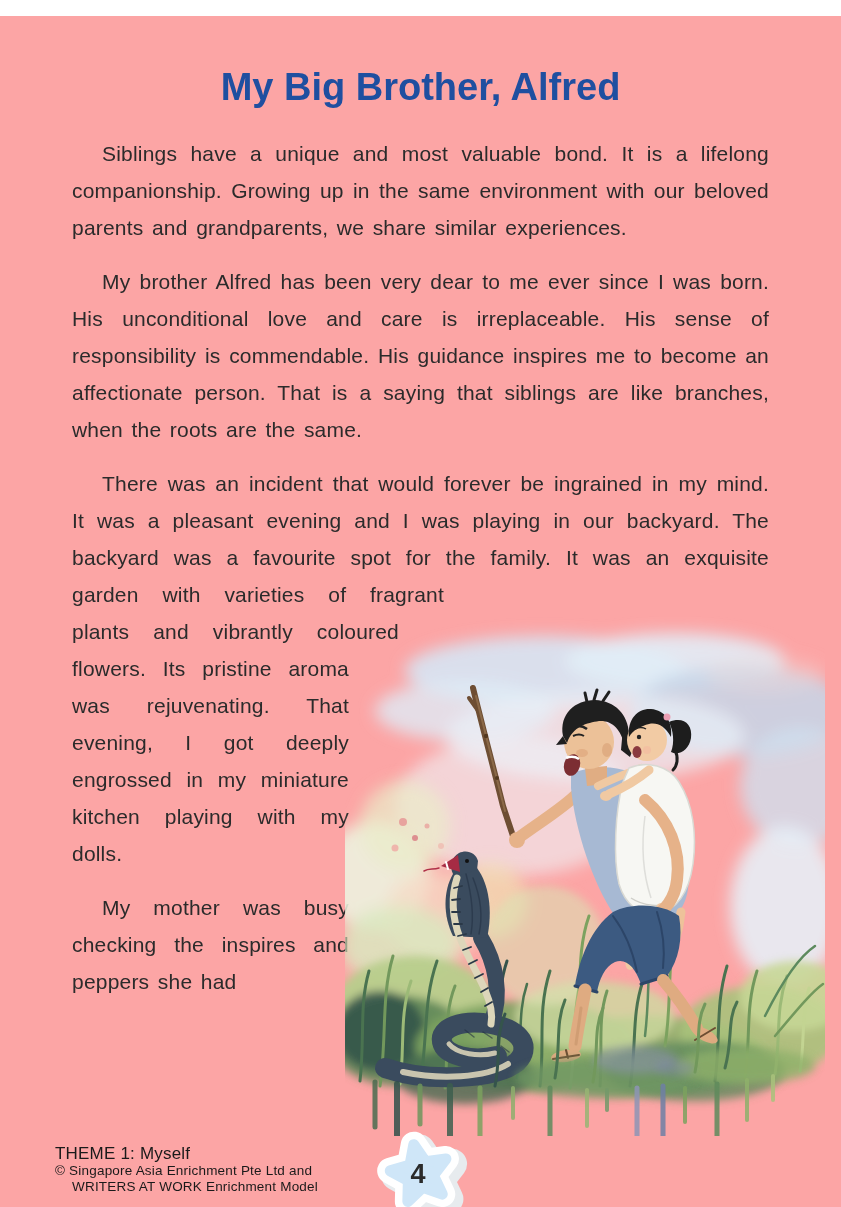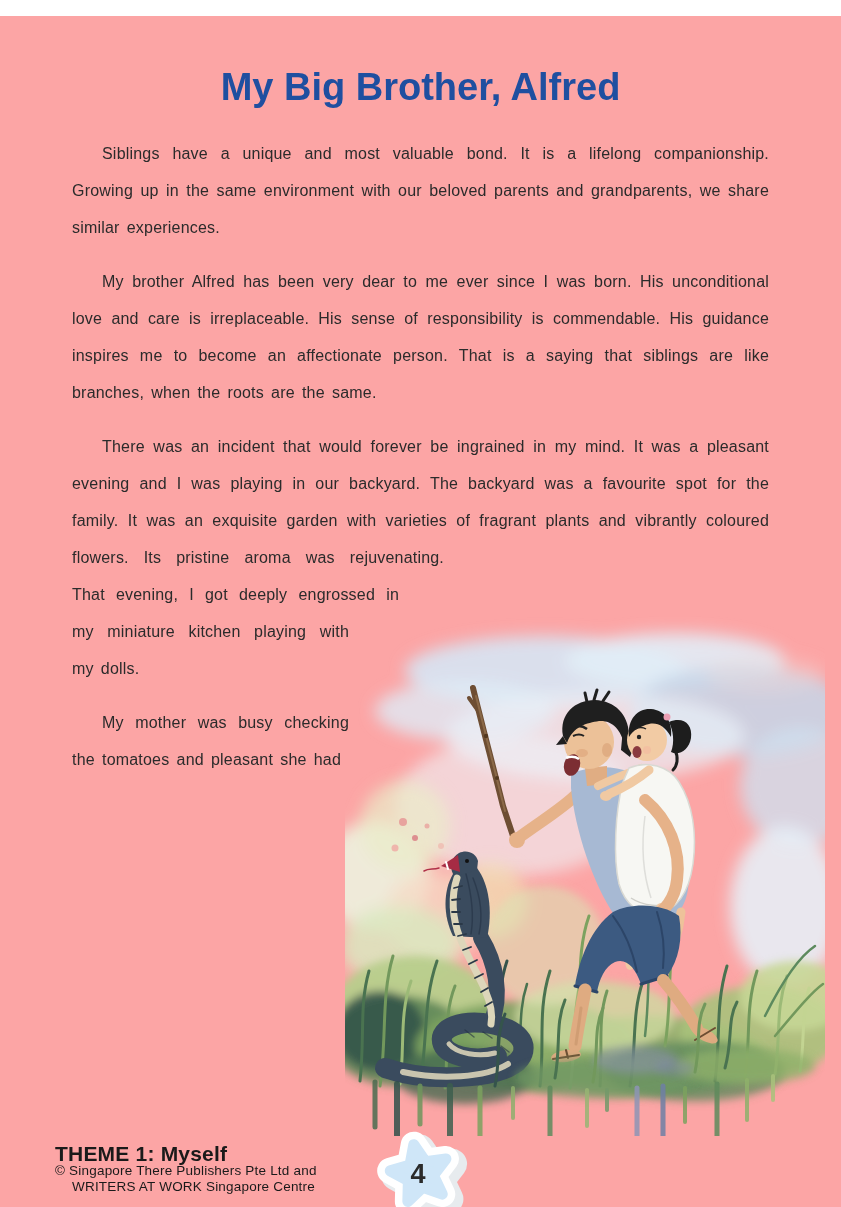--- a/index.html
+++ b/index.html
@@ -23,21 +23,21 @@
     margin: 0 0 25px 0;
     font-size: 38px;
     line-height: 46px;
     font-weight: bold;
     text-align: center;
     color: #1f4fa0;
     letter-spacing: 0px;
   }
   p.para {
     margin: 0 0 17px 0;
-    font-size: 16px;
+    font-size: 21px;
     line-height: 37px;
     color: #2b2b2b;
     text-align: justify;
     text-indent: 30px;
     word-spacing: 2.5px;
     letter-spacing: 0.2px;
   }
   
   .float-spacer {
     float: right;
@@ -56,22 +56,22 @@
     margin: 0;
   }
   figure.illustration svg { display: block; }
   footer.imprint {
     position: absolute;
     left: 55px;
     top: 1129px;
     color: #1a1a1a;
   }
   .imprint .theme {
-    font-weight: bold;
-    font-size: 21px;
+    font-weight: normal;
+    font-size: 17px;
     line-height: 18px;
     letter-spacing: 0.2px;
   }
   .imprint .fline {
     font-size: 13.5px;
     line-height: 16.3px;
     letter-spacing: 0.2px;
   }
   .imprint .fline.indent { padding-left: 17px; }
   .page-number-badge {
@@ -95,21 +95,21 @@
 </head>
 <body>
 
 <div class="page">
 
   <main class="content">
     <h1 class="title">My Big Brother, Alfred</h1>
     <p class="para">Siblings have a unique and most valuable bond. It is a lifelong companionship. Growing up in the same environment with our beloved parents and grandparents, we share similar experiences.</p>
     <p class="para">My brother Alfred has been very dear to me ever since I was born. His unconditional love and care is irreplaceable. His sense of responsibility is commendable. His guidance inspires me to become an affectionate person. That is a saying that siblings are like branches, when the roots are the same.</p>
     <p class="para"><span class="float-spacer"></span><span>There was an incident that would forever be ingrained in my mind. It was a pleasant evening and I was playing in our backyard. The backyard was a favourite spot for the family. It was an exquisite garden with varieties of fragrant plants and vibrantly coloured flowers. Its pristine aroma was rejuvenating. That evening, I got deeply engrossed in my miniature kitchen playing with my dolls.</span></p>
-    <p class="para">My mother was busy checking the tomatoes and pleasant she had</p>
+    <p class="para">My mother was busy checking the inspires and peppers she had</p>
   </main>
 
   <figure class="illustration">
     <svg width="480" height="520" viewBox="0 0 480 520" xmlns="http://www.w3.org/2000/svg">
       <defs>
         <filter id="b8" x="-40%" y="-40%" width="180%" height="180%">
             <feGaussianBlur stdDeviation="8"></feGaussianBlur>
           </filter>
         <filter id="b4" x="-40%" y="-40%" width="180%" height="180%">
             <feGaussianBlur stdDeviation="4"></feGaussianBlur>
@@ -316,22 +316,22 @@
         <path d="M428,460 v24" stroke="#a9c27c" stroke-width="4"></path>
         <circle cx="52" cy="548" r="2.5" fill="#31514a" stroke="none"></circle>
         <circle cx="105" cy="556" r="2.5" fill="#3c5e4e" stroke="none"></circle>
         <circle cx="318" cy="553" r="2.5" fill="#6f7fa5" stroke="none"></circle>
       </g>
     </svg>
   </figure>
 
   <footer class="imprint">
     <div class="theme">THEME 1: Myself</div>
-    <div class="fline">© Singapore There Publishers Pte Ltd and</div>
-    <div class="fline indent">WRITERS AT WORK Singapore Centre</div>
+    <div class="fline">© Singapore Asia Enrichment Pte Ltd and</div>
+    <div class="fline indent">WRITERS AT WORK Enrichment Model</div>
   </footer>
 
   <div class="page-number-badge">
     <svg width="100" height="92" viewBox="0 0 100 92" xmlns="http://www.w3.org/2000/svg">
       <g transform="translate(46,44) rotate(-12)">
         <path d="M0,-30 L7.9,-10.9 L28.5,-9.3 L12.8,4.2 L17.6,24.3 L0,13.5 L-17.6,24.3 L-12.8,4.2 L-28.5,-9.3 L-7.9,-10.9 Z" fill="#e7ebee" stroke="#e7ebee" stroke-width="30" stroke-linejoin="round" transform="translate(5,6)"></path>
         <path d="M0,-30 L7.9,-10.9 L28.5,-9.3 L12.8,4.2 L17.6,24.3 L0,13.5 L-17.6,24.3 L-12.8,4.2 L-28.5,-9.3 L-7.9,-10.9 Z" fill="#ffffff" stroke="#ffffff" stroke-width="26" stroke-linejoin="round"></path>
         <path d="M0,-30 L7.9,-10.9 L28.5,-9.3 L12.8,4.2 L17.6,24.3 L0,13.5 L-17.6,24.3 L-12.8,4.2 L-28.5,-9.3 L-7.9,-10.9 Z" fill="#cfe6f8" stroke="#cfe6f8" stroke-width="11" stroke-linejoin="round"></path>
       </g>
     </svg>

